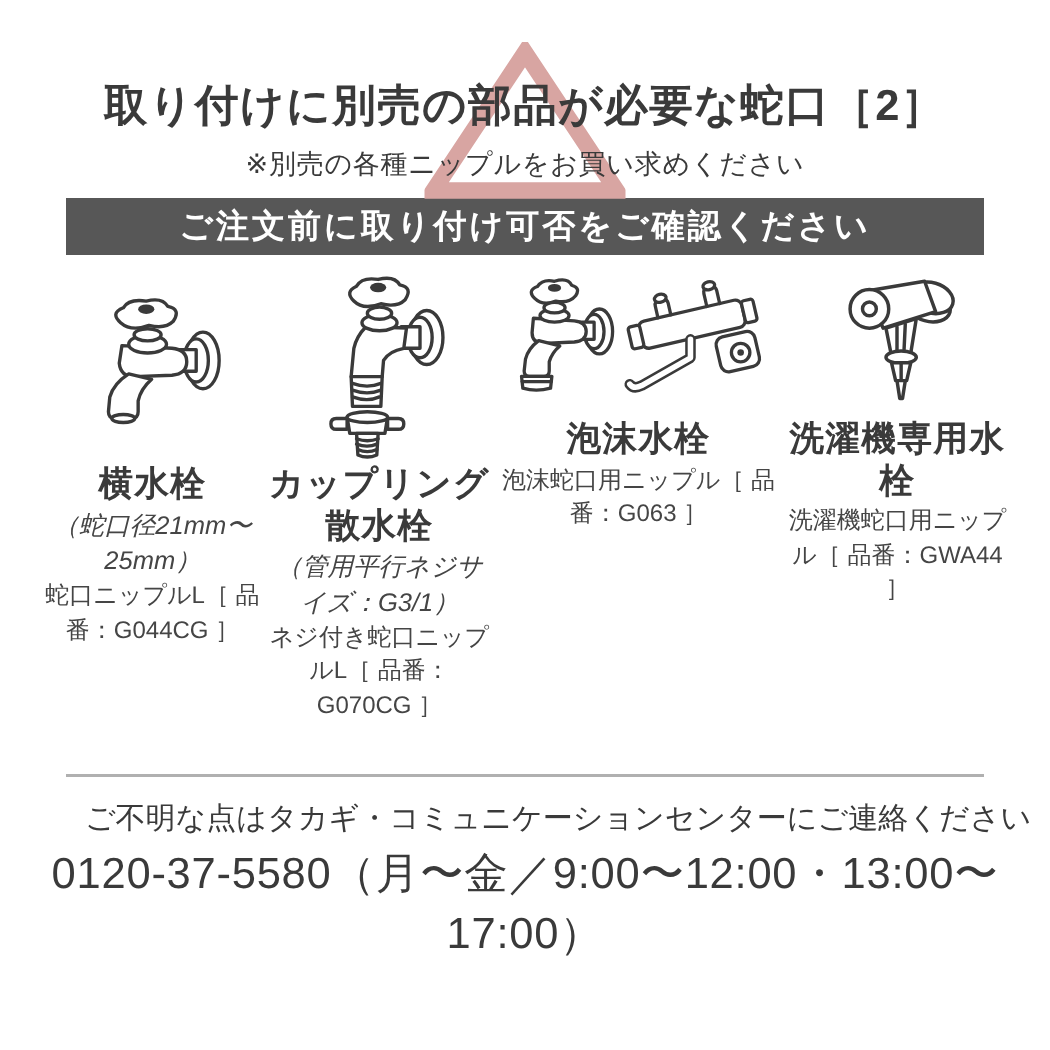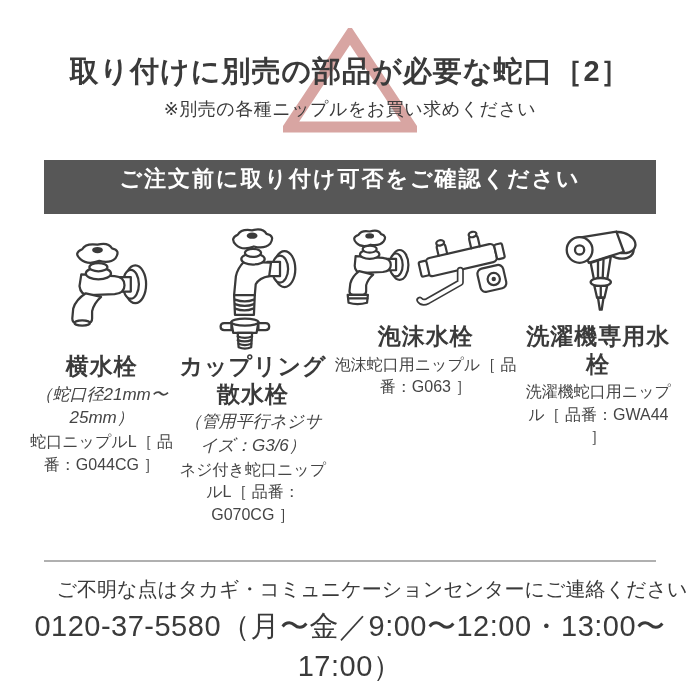--- a/index.html
+++ b/index.html
@@ -9,21 +9,21 @@
   }
   body {
     width: 700px;
     height: 700px;
     overflow: hidden;
     font-family: "Liberation Sans", "DejaVu Sans", sans-serif;
     color: #3a3a3a;
   }
   .header {
     position: relative;
-    height: 160px;
+    height: 132px;
     box-sizing: border-box;
     padding-top: 56px;
     text-align: center;
   }
   .warning-triangle {
     position: absolute;
     left: 283px;
     top: 28px;
     z-index: 0;
   }
@@ -39,21 +39,21 @@
   .page-subtitle {
     position: relative;
     z-index: 1;
     margin: 9px 0 0 0;
     font-size: 18px;
     font-weight: 500;
     letter-spacing: 0.5px;
   }
   .banner {
     width: 612px;
-    height: 54px;
+    height: 38px;
     margin: 0 auto;
     background: #575757;
     color: #ffffff;
     font-size: 22px;
     font-weight: 700;
     letter-spacing: 2px;
     text-align: center;
     line-height: 38px;
   }
   .grid {
@@ -150,21 +150,21 @@
         <ellipse cx="51" cy="109" rx="15" ry="4"></ellipse>
         <path d="M43 121 L59 121 L58 137 Q51 140 44 137 Z"></path>
         <path class="nofill" d="M43 125 Q51 128 59 125 M43 129 Q51 132 58 129 M44 133 Q51 136 58 133"></path>
         <ellipse cx="60" cy="39" rx="13" ry="6"></ellipse>
         <ellipse cx="60" cy="32" rx="9" ry="4.5"></ellipse>
         <path d="M41 23 Q34 16 43 12 Q47 5 59 7 Q71 4 75 11 Q85 13 79 22 Q73 28 61 25 Q48 30 41 23 Z"></path>
         <ellipse class="dark" cx="59" cy="13" rx="6" ry="3.5"></ellipse>
       </svg>
     </div>
     <div class="f-name">カップリング散水栓</div>
-    <div class="f-spec">（管用平行ネジサイズ：G3/6）</div>
+    <div class="f-spec">（管用平行ネジサイズ：G3/1）</div>
     <div class="f-part">ネジ付き蛇口ニップルL［ 品番：G070CG ］</div>
   </div>
 
   <div class="cell row2">
     <div class="imgbox">
       <svg class="illus" width="194" height="88" viewBox="0 0 220 100">
         <ellipse cx="80" cy="42" rx="10" ry="17"></ellipse>
         <ellipse cx="76" cy="42" rx="7.5" ry="13"></ellipse>
         <path d="M64 35 L76 35 L76 48 L64 48 Z"></path>
         <path d="M30 32 L61 34 Q70 35 70 42 Q70 49 61 50 L38 51 Q29 51 29 43 Z"></path>

